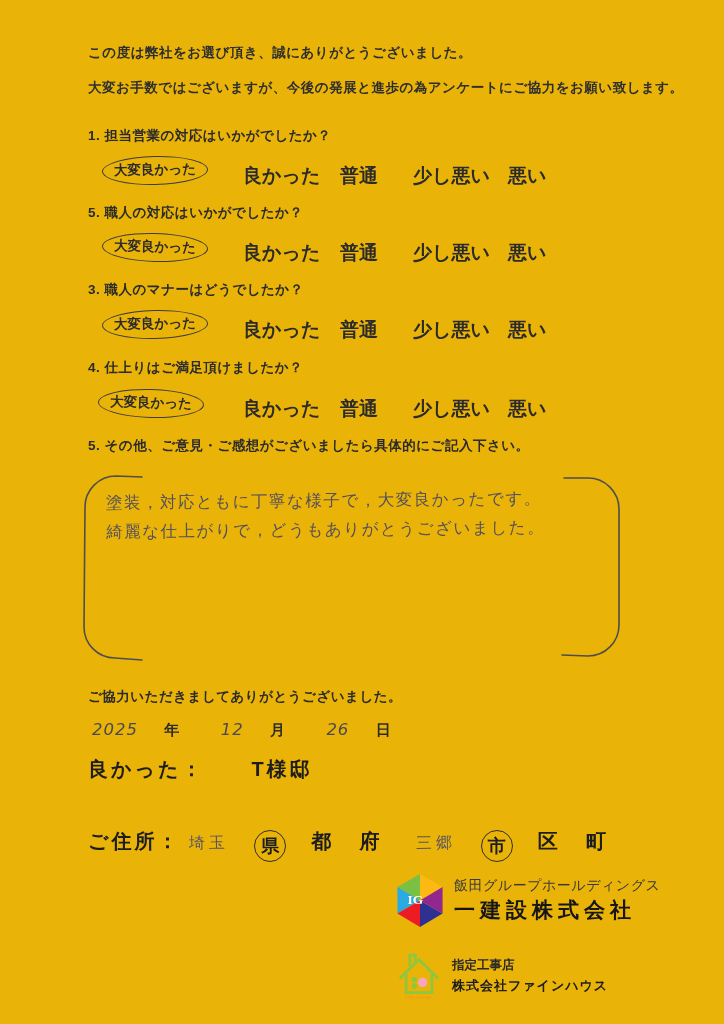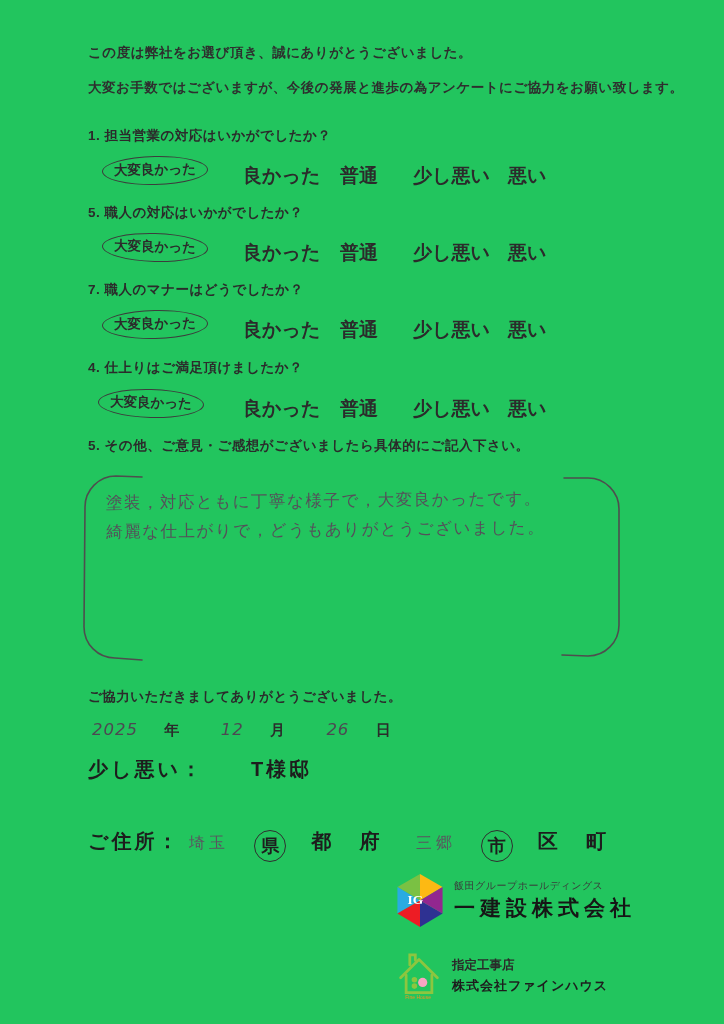--- a/index.html
+++ b/index.html
@@ -1,18 +1,18 @@
 <!DOCTYPE html>
 <html><head>
 <meta charset="utf-8">
 <style>
   html,body { margin:0; padding:0; background:#e8e8e8; }
   .page {
     position:relative; width:724px; height:1024px; margin:0 auto;
-    background:#22c55e; overflow:hidden;
+    background:#eab308; overflow:hidden;
     font-family:"Liberation Sans","DejaVu Sans",sans-serif;
     color:#2b2b2b;
   }
   .abs { position:absolute; }
   .printed { font-weight:600; color:#2e2e2e; }
   .intro { left:88px; font-size:13.5px; letter-spacing:0.5px; }
   .q-title { left:88px; font-size:13.5px; font-weight:600; letter-spacing:0.5px; }
   .opt-row { left:88px; width:560px; height:34px; }
   .opt { position:absolute; top:7px; font-size:19px; font-weight:600; white-space:nowrap; }
   .opt-circled {
@@ -38,21 +38,21 @@
   .circle-kanji {
     display:inline-flex; align-items:center; justify-content:center;
     width:30px; height:30px; border:1.6px solid #2f2f2f; border-radius:50%;
     font-size:18px; letter-spacing:0; vertical-align:-4px;
   }
   .gap-s { display:inline-block; width:8px; }
   .gap-m { display:inline-block; width:16px; }
   .gap-l { display:inline-block; width:30px; }
   .footer-row { display:flex; align-items:center; gap:10px; }
   .footer-col { display:flex; flex-direction:column; justify-content:center; }
-  .group-name { font-size:10px; color:#3a3a3a; letter-spacing:0.5px; margin-bottom:1px; }
+  .group-name { font-size:14px; color:#3a3a3a; letter-spacing:0.5px; margin-bottom:1px; }
   .company-primary { font-family:Liberation Sans, sans-serif;
                      font-size:21px; font-weight:700; color:#161616; letter-spacing:5px; }
   .designation { font-size:12.5px; font-weight:700; color:#2a2a2a; margin-bottom:3px; }
   .company-secondary { font-size:13px; font-weight:700; color:#1d1d1d; letter-spacing:1px; }
   svg { display:block; }
 </style>
 </head>
 <body>
 
 <div class="page">
@@ -71,21 +71,21 @@
 
   <div class="abs q-title" style="top:204px">5. 職人の対応はいかがでしたか？</div>
   <div class="abs opt-row" style="top:233px">
     <span class="opt-circled tilt2">大変良かった</span>
     <span class="opt" style="left:155px">良かった</span>
     <span class="opt" style="left:252px">普通</span>
     <span class="opt" style="left:325px">少し悪い</span>
     <span class="opt" style="left:420px">悪い</span>
   </div>
 
-  <div class="abs q-title" style="top:281px">7. 職人のマナーはどうでしたか？</div>
+  <div class="abs q-title" style="top:281px">3. 職人のマナーはどうでしたか？</div>
   <div class="abs opt-row" style="top:310px">
     <span class="opt-circled">大変良かった</span>
     <span class="opt" style="left:155px">良かった</span>
     <span class="opt" style="left:252px">普通</span>
     <span class="opt" style="left:325px">少し悪い</span>
     <span class="opt" style="left:420px">悪い</span>
   </div>
 
   <div class="abs q-title" style="top:359px">4. 仕上りはご満足頂けましたか？</div>
   <div class="abs opt-row" style="top:389px">
@@ -118,21 +118,21 @@
     <span class="num">12</span>
     <span class="gap-m"></span>
     <span>月</span>
     <span class="gap-l"></span>
     <span class="num">26</span>
     <span class="gap-m"></span>
     <span>日</span>
   </div>
 
   <div class="abs big-row" style="top:756px">
-    <span>少し悪い：</span>
+    <span>良かった：</span>
     <span class="gap-l"></span>
     <span>T様邸</span>
   </div>
 
   <div class="abs big-row" style="top:806px">
     <span>ご住所：</span>
     <span class="hand-inline">埼玉</span>
     <span class="gap-s"></span>
     <span class="circle-kanji">県</span>
     <span class="gap-s"></span>

